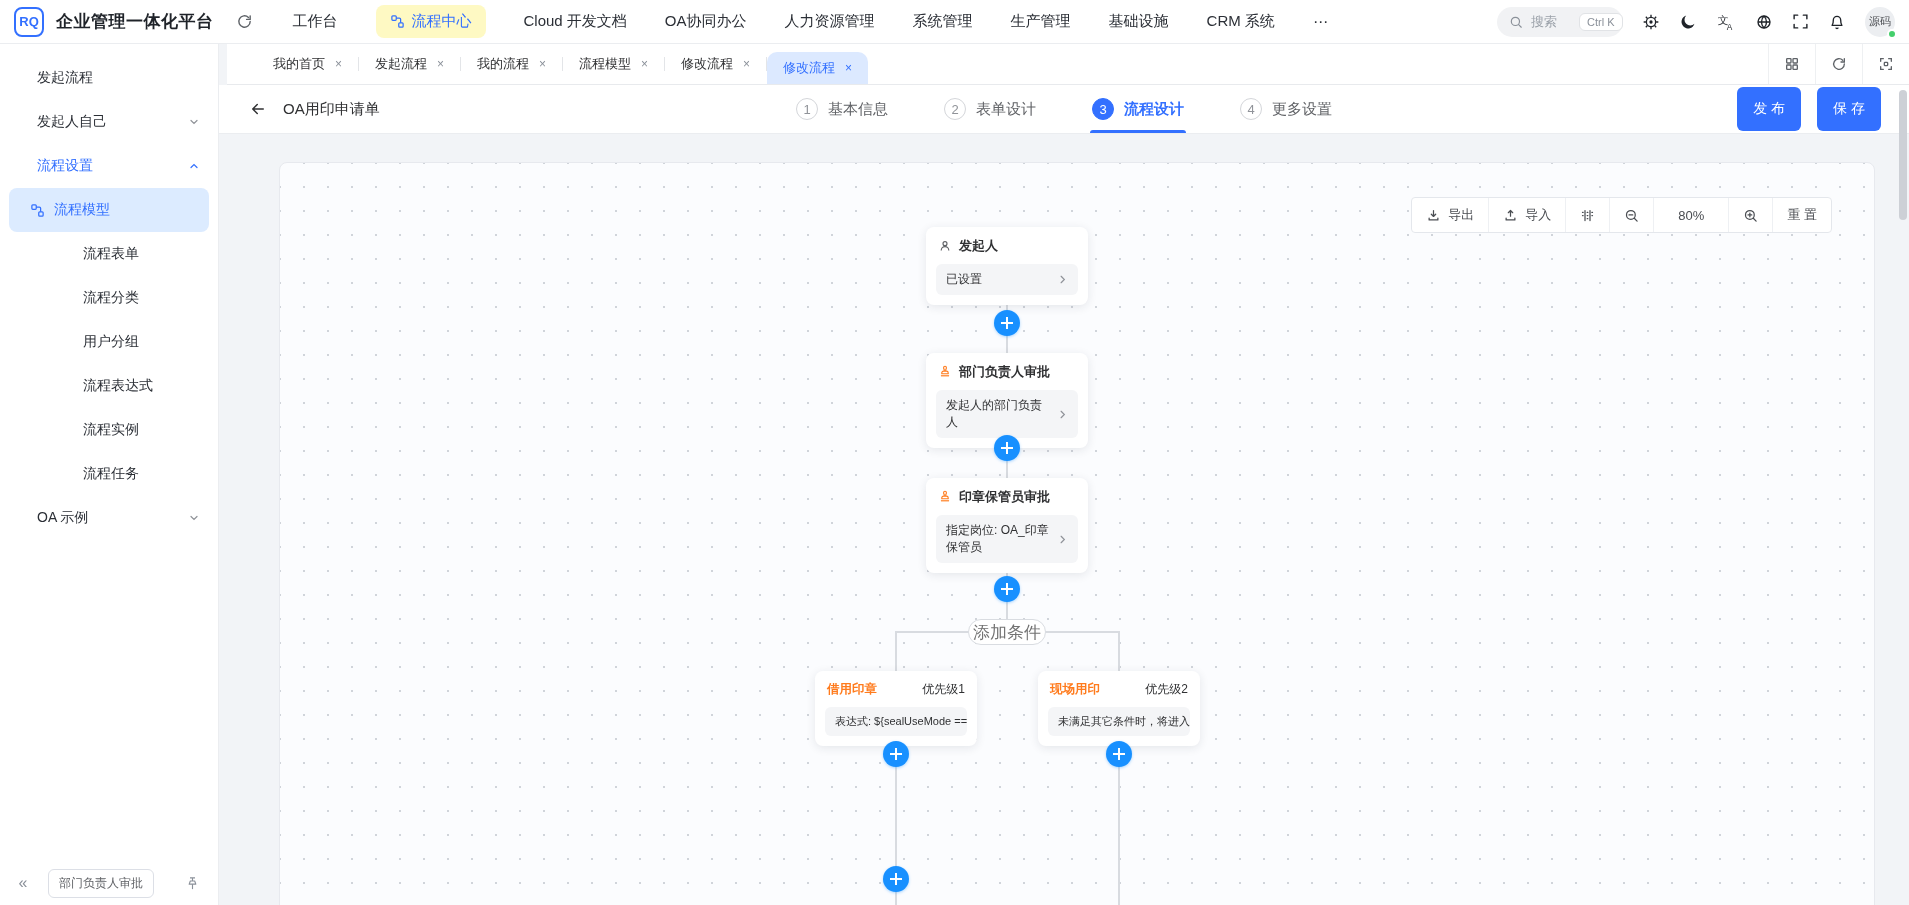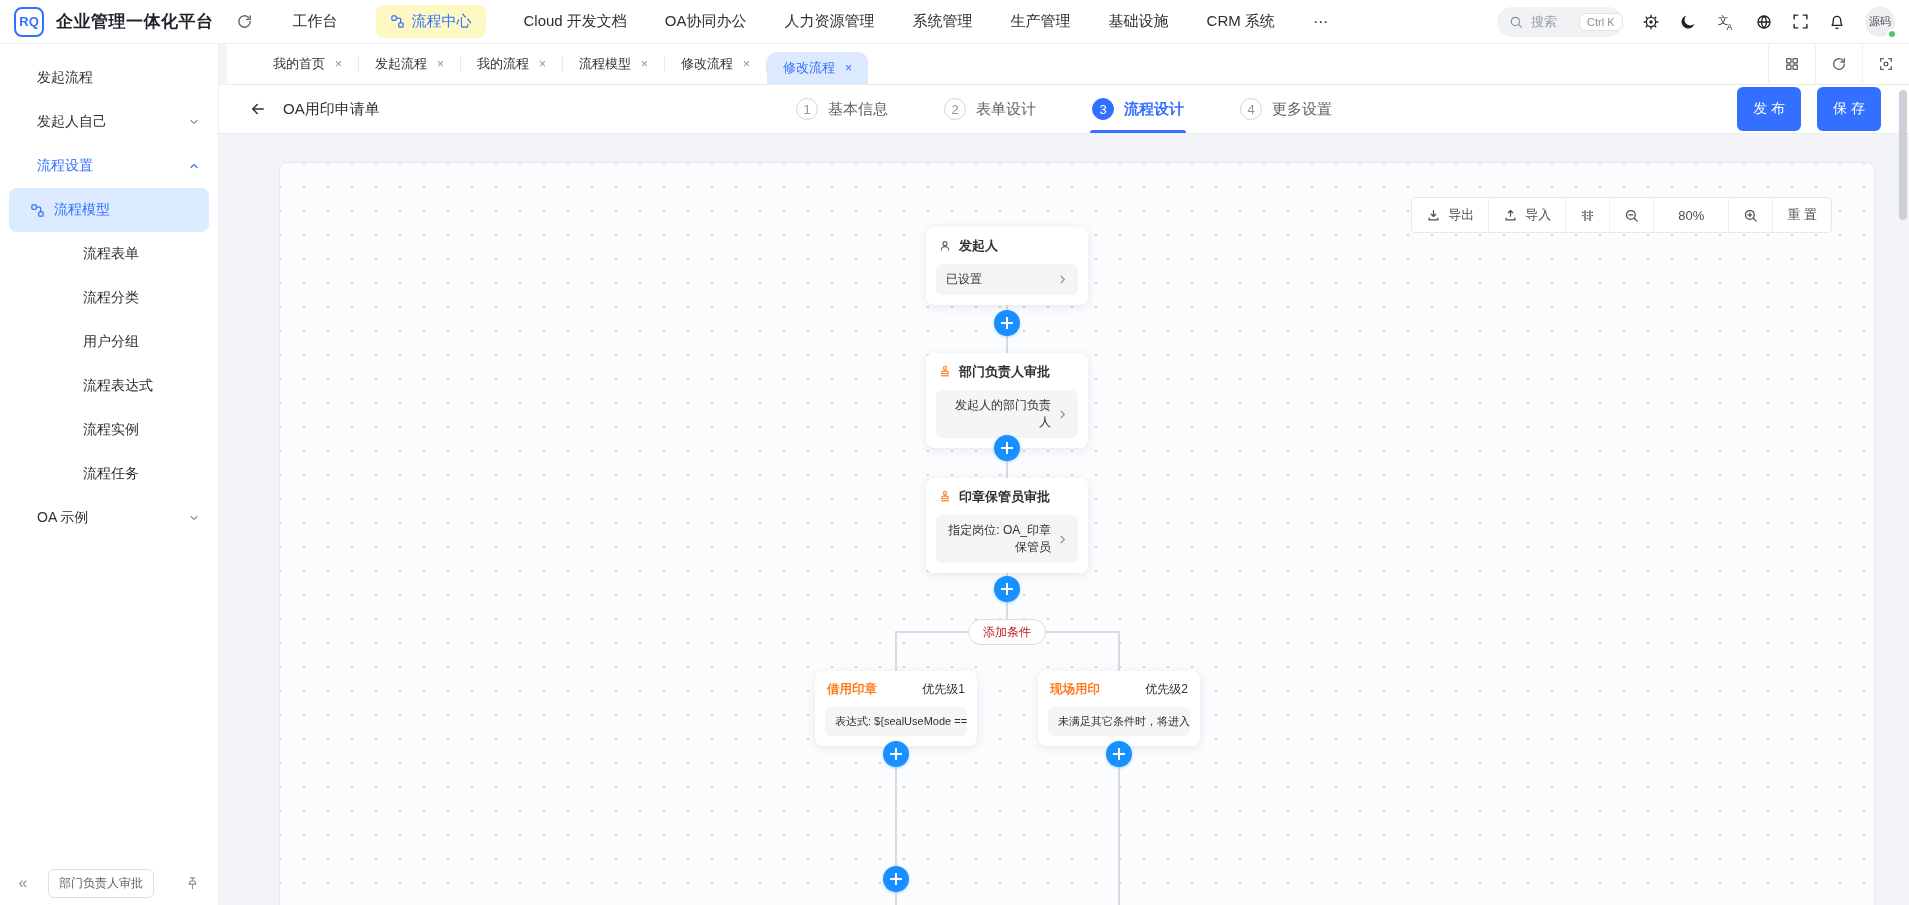--- a/index.html
+++ b/index.html
@@ -77,21 +77,21 @@
   .step .s-label { font-size:15px; color:#606266; }
   .step.active .s-circle { background:#3370ff; border-color:#3370ff; color:#fff; }
   .step.active .s-label { color:#3370ff; font-weight:600; }
   .step.active::after { content:""; position:absolute; left:-2px; right:-2px; bottom:0;
     height:3px; background:#3370ff; border-radius:3px 3px 0 0; }
   .ph-actions { margin-left:auto; display:flex; gap:16px; margin-right:28px; }
   .btn-primary { background:#3370ff; color:#fff; border:none; border-radius:6px; height:44px;
     padding:0 16px; font-size:14px; cursor:pointer; font-family:inherit; }
 
   
-  .content { position:absolute; top:134px; left:219px; right:0; bottom:0; background:#f2f4f7;text-align:right; }
+  .content { position:absolute; top:134px; left:219px; right:0; bottom:0; background:#f2f4f7; }
   .canvas { position:absolute; top:28px; left:60px; right:34px; bottom:-12px; background:#fbfcfe;
     border:1px solid #e7e9ee; border-radius:8px; overflow:hidden;
     background-image:radial-gradient(circle,#d0d4da 1.3px,transparent 1.4px);
     background-size:24px 24px; background-position:12px 12px; }
 
   .cv-toolbar { position:absolute; top:34px; right:42px; height:36px; background:#fff;
     border:1px solid #e4e7ec; border-radius:4px; display:flex; align-items:stretch; z-index:5; }
   .cv-cell { display:flex; align-items:center; gap:7px; padding:0 14px; font-size:13px; color:#4a4d52;
     border-right:1px solid #eef0f3; cursor:pointer; }
   .cv-cell:last-child { border-right:none; }
@@ -99,22 +99,22 @@
   .cv-cell svg { color:#4a4d52; }
 
   
   .edge { position:absolute; background:#d8dbe0; z-index:0; }
   .plus { position:absolute; width:26px; height:26px; border-radius:50%; background:#1890ff;
     border:none; z-index:2; cursor:pointer; box-shadow:0 1px 3px rgba(24,144,255,.35); }
   .plus::before, .plus::after { content:""; position:absolute; background:#fff; left:50%; top:50%; }
   .plus::before { width:12px; height:2px; transform:translate(-50%,-50%); }
   .plus::after { width:2px; height:12px; transform:translate(-50%,-50%); }
   .cond-pill { position:absolute; width:78px; height:26px; background:#fff; border:1px solid #d9dce1;
-    border-radius:14px; display:flex; align-items:center; justify-content:center; font-size:12px;
-    color:#b91c1c; z-index:2; cursor:pointer; }
+    border-radius:14px; display:flex; align-items:center; justify-content:center; font-size:17px;
+    color:#737373; z-index:2; cursor:pointer; }
 
   .node { position:absolute; width:162px; background:#fff; border-radius:8px; z-index:1;
     box-shadow:0 2px 10px rgba(30,40,60,.10); cursor:pointer; }
   .node-title { display:flex; align-items:center; gap:7px; padding:10px 12px 4px; font-size:13px;
     font-weight:bold; color:#303133; }
   .node-title .nt-icon { display:flex; }
   .nt-icon.gray { color:#606266; } .nt-icon.orange { color:#ff7b1d; }
   .node-body { margin:5px 10px 10px; background:#f4f5f7; border-radius:6px; padding:7px 10px;
     font-size:12px; color:#303133; display:flex; align-items:center; justify-content:space-between; gap:6px; }
   .node-body .chev { color:#909399; display:flex; flex:none; }

